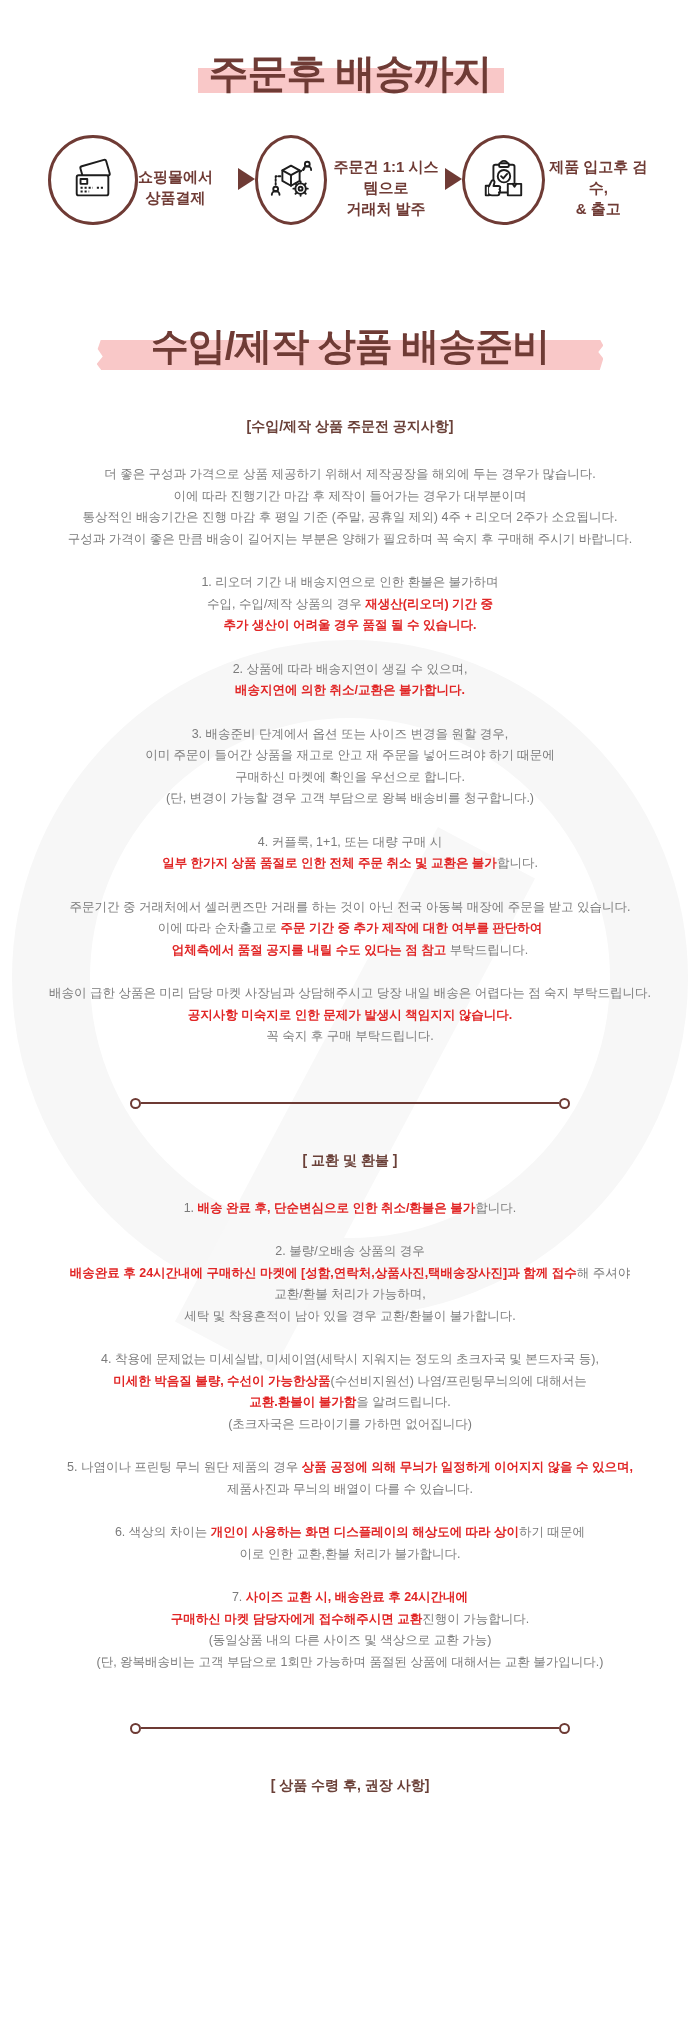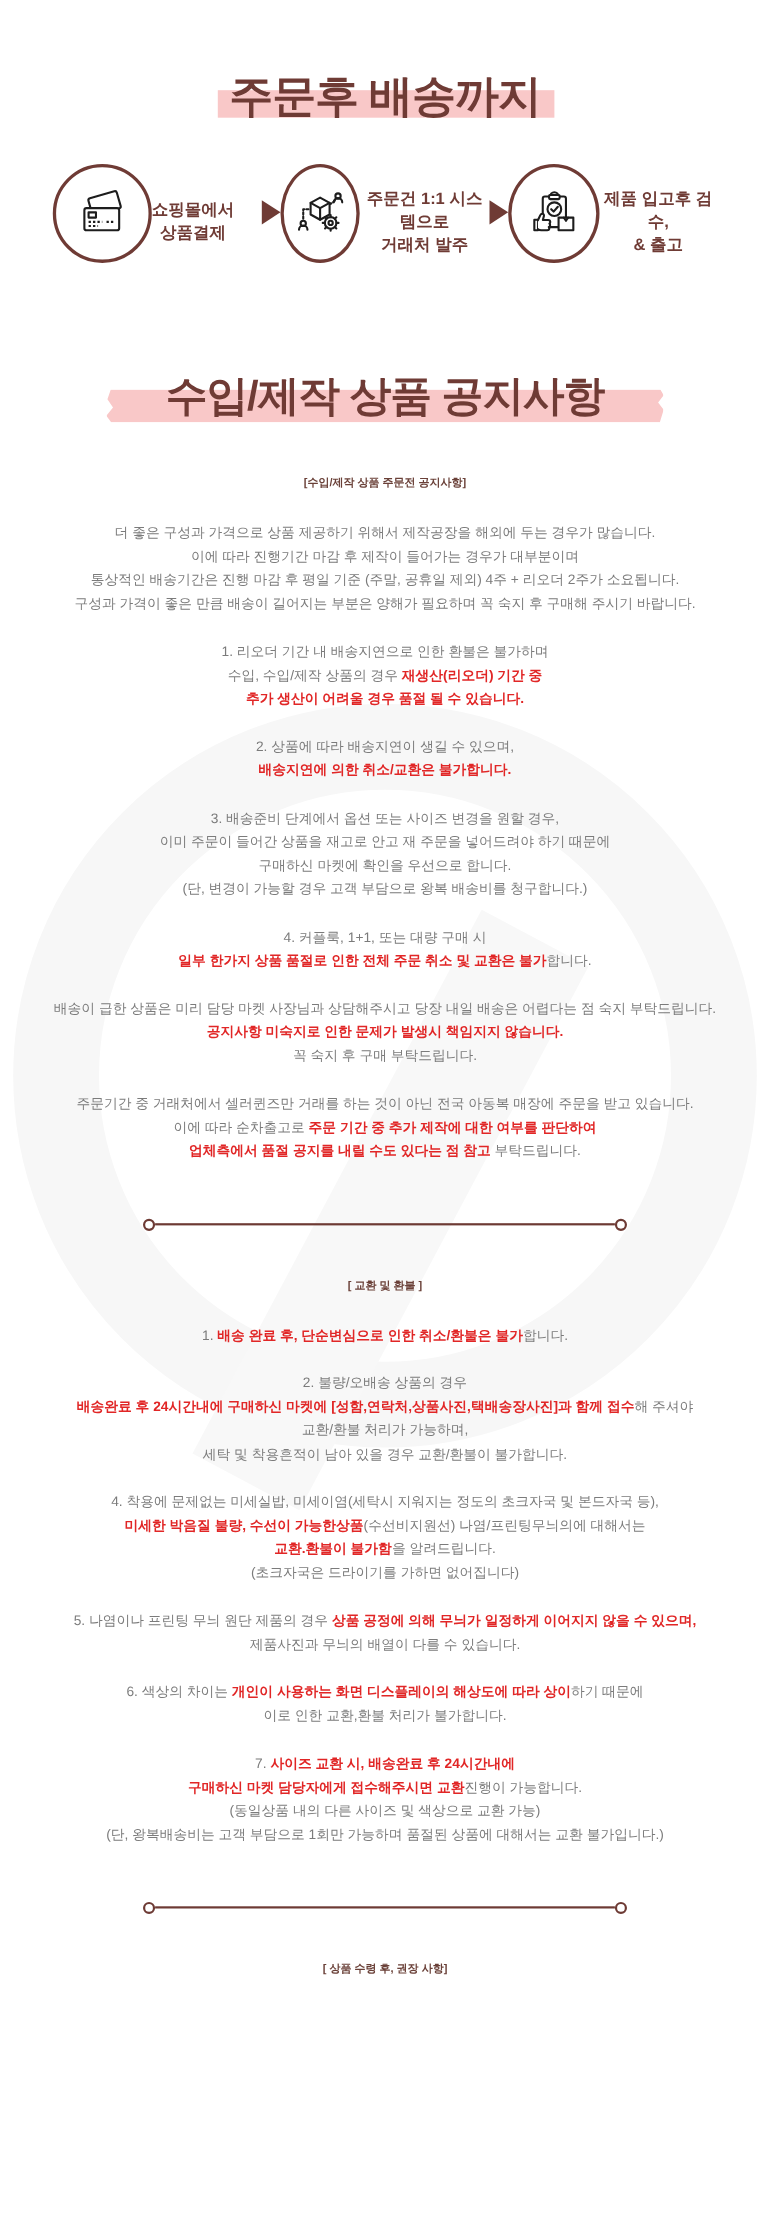--- a/index.html
+++ b/index.html
@@ -15,42 +15,42 @@
   
   .watermark{position:absolute;top:640px;left:50%;transform:translateX(-50%);
     width:520px;height:520px;border:78px solid #f7f7f7;border-radius:50%;z-index:0;}
   .watermark-band{position:absolute;top:820px;left:300px;width:110px;height:560px;
     background:#f8f8f8;transform:rotate(28deg);z-index:0;}
 
   .content{position:relative;z-index:1;}
 
   
   .big-title{margin:0;text-align:center;font-weight:800;color:var(--brown);letter-spacing:-1px;}
-  .t1{padding-top:60px;font-size:40px;}
+  .t1{padding-top:46px;font-size:40px;}
   .t2{margin-top:96px;font-size:38px;}
   .hl{position:relative;display:inline-block;z-index:0;padding:0 4px;}
   .hl::before{content:"";position:absolute;z-index:-1;background:var(--pink);}
   .hl-small::before{left:-6px;right:-8px;top:22px;height:25px;}
   .hl-tape::before{left:-50px;right:-50px;top:19px;height:30px;
     clip-path:polygon(0.8% 0%,99.4% 0%,100% 18%,99% 40%,100% 62%,99.3% 100%,0.9% 100%,0% 80%,1.2% 55%,0.2% 30%);}
 
   
   .steps{display:flex;justify-content:center;align-items:flex-start;margin-top:34px;}
   .step{width:190px;display:flex;flex-direction:row;align-items:center;}
   .step-circle{width:84px;height:84px;border:3px solid var(--brown);border-radius:50%;
     background:#fff;display:flex;align-items:center;justify-content:center;}
   .step-label{margin-top:14px;color:var(--brown);font-weight:700;font-size:15px;
     line-height:1.4;text-align:center;}
   .arrow{margin-top:33px;width:0;height:0;border-left:17px solid var(--brown);
     border-top:11px solid transparent;border-bottom:11px solid transparent;}
 
   
   .sections{margin-top:46px;}
   .section-heading{margin:0 0 28px;text-align:center;color:#6a4038;
-    font-size:10px;font-weight:700;}
+    font-size:14px;font-weight:700;}
   .block{margin:12px 0 22px;text-align:center;color:var(--gray);
     font-size:12.5px;line-height:1.72;}
   .block .red{color:var(--red);font-weight:700;}
   .divider{position:relative;width:418px;height:2px;background:#6d3a34;margin:54px auto 48px;}
   .divider::before,.divider::after{content:"";position:absolute;top:-4px;width:7px;height:7px;
     background:#fff;border:2px solid #6d3a34;border-radius:50%;}
   .divider::before{left:-11px;}
   .divider::after{right:-11px;}
 </style>
 </head>
@@ -108,32 +108,32 @@
               <rect x="29" y="28" width="14" height="12" fill="#fff"></rect>
               <path d="M34 28 l2 3 2-3"></path>
               <path d="M6 30 h3.5 v10 H6 z" fill="#fff"></path>
               <path d="M9.5 39 c.8.8 1.9 1 3.1 1 h5.6 c1.2 0 2-.8 2-1.8 0-.5-.2-.9-.5-1.2 .8-.3 1.3-1 1.3-1.8 0-.6-.3-1.2-.7-1.5 .5-.4 .8-1 .8-1.6 0-1.1-.9-1.9-2-1.9 h-5 l1-3.7 c.3-1.1-.5-2.2-1.6-2.2-.7 0-1.4.4-1.7 1.1 l-2.4 5.1" fill="#fff"></path>
             </svg>
           </div>
           <div class="step-label">제품 입고후 검수,<br>&amp; 출고</div>
         </div>
       </div>
 
-    <h2 class="big-title t2"><span class="hl hl-tape">수입/제작 상품 공지사항</span></h2>
+    <h2 class="big-title t2"><span class="hl hl-tape">수입/제작 상품 배송준비</span></h2>
 
     <main class="sections">
         <section>
           <h3 class="section-heading">[수입/제작 상품 주문전 공지사항]</h3>
           <p class="block"><span class="gray">더 좋은 구성과 가격으로 상품 제공하기 위해서 제작공장을 해외에 두는 경우가 많습니다.</span><br><span class="gray">이에 따라 진행기간 마감 후 제작이 들어가는 경우가 대부분이며</span><br><span class="gray">통상적인 배송기간은 진행 마감 후 평일 기준 (주말, 공휴일 제외) 4주 + 리오더 2주가 소요됩니다.</span><br><span class="gray">구성과 가격이 좋은 만큼 배송이 길어지는 부분은 양해가 필요하며 꼭 숙지 후 구매해 주시기 바랍니다.</span></p>
           <p class="block"><span class="gray">1. 리오더 기간 내 배송지연으로 인한 환불은 불가하며</span><br><span class="gray">수입, 수입/제작 상품의 경우 </span><span class="red">재생산(리오더) 기간 중</span><br><span class="red">추가 생산이 어려울 경우 품절 될 수 있습니다.</span></p>
           <p class="block"><span class="gray">2. 상품에 따라 배송지연이 생길 수 있으며,</span><br><span class="red">배송지연에 의한 취소/교환은 불가합니다.</span></p>
           <p class="block"><span class="gray">3. 배송준비 단계에서 옵션 또는 사이즈 변경을 원할 경우,</span><br><span class="gray">이미 주문이 들어간 상품을 재고로 안고 재 주문을 넣어드려야 하기 때문에</span><br><span class="gray">구매하신 마켓에 확인을 우선으로 합니다.</span><br><span class="gray">(단, 변경이 가능할 경우 고객 부담으로 왕복 배송비를 청구합니다.)</span></p>
           <p class="block"><span class="gray">4. 커플룩, 1+1, 또는 대량 구매 시</span><br><span class="red">일부 한가지 상품 품절로 인한 전체 주문 취소 및 교환은 불가</span><span class="gray">합니다.</span></p>
+          <p class="block"><span class="gray">주문기간 중 거래처에서 셀러퀸즈만 거래를 하는 것이 아닌 전국 아동복 매장에 주문을 받고 있습니다.</span><br><span class="gray">이에 따라 순차출고로 </span><span class="red">주문 기간 중 추가 제작에 대한 여부를 판단하여</span><br><span class="red">업체측에서 품절 공지를 내릴 수도 있다는 점 참고</span><span class="gray"> 부탁드립니다.</span></p>
           <p class="block"><span class="gray">배송이 급한 상품은 미리 담당 마켓 사장님과 상담해주시고 당장 내일 배송은 어렵다는 점 숙지 부탁드립니다.</span><br><span class="red">공지사항 미숙지로 인한 문제가 발생시 책임지지 않습니다.</span><br><span class="gray">꼭 숙지 후 구매 부탁드립니다.</span></p>
-          <p class="block"><span class="gray">주문기간 중 거래처에서 셀러퀸즈만 거래를 하는 것이 아닌 전국 아동복 매장에 주문을 받고 있습니다.</span><br><span class="gray">이에 따라 순차출고로 </span><span class="red">주문 기간 중 추가 제작에 대한 여부를 판단하여</span><br><span class="red">업체측에서 품절 공지를 내릴 수도 있다는 점 참고</span><span class="gray"> 부탁드립니다.</span></p>
         </section>
         <div class="divider"></div>
         <section>
           <h3 class="section-heading">[ 교환 및 환불 ]</h3>
           <p class="block"><span class="gray">1. </span><span class="red">배송 완료 후, 단순변심으로 인한 취소/환불은 불가</span><span class="gray">합니다.</span></p>
           <p class="block"><span class="gray">2. 불량/오배송 상품의 경우</span><br><span class="red">배송완료 후 24시간내에 구매하신 마켓에 [성함,연락처,상품사진,택배송장사진]과 함께 접수</span><span class="gray">해 주셔야</span><br><span class="gray">교환/환불 처리가 가능하며,</span><br><span class="gray">세탁 및 착용흔적이 남아 있을 경우 교환/환불이 불가합니다.</span></p>
           <p class="block"><span class="gray">4. 착용에 문제없는 미세실밥, 미세이염(세탁시 지워지는 정도의 초크자국 및 본드자국 등),</span><br><span class="red">미세한 박음질 불량, 수선이 가능한상품</span><span class="gray">(수선비지원선) 나염/프린팅무늬의에 대해서는</span><br><span class="red">교환.환불이 불가함</span><span class="gray">을 알려드립니다.</span><br><span class="gray">(초크자국은 드라이기를 가하면 없어집니다)</span></p>
           <p class="block"><span class="gray">5. 나염이나 프린팅 무늬 원단 제품의 경우 </span><span class="red">상품 공정에 의해 무늬가 일정하게 이어지지 않을 수 있으며,</span><br><span class="gray">제품사진과 무늬의 배열이 다를 수 있습니다.</span></p>
           <p class="block"><span class="gray">6. 색상의 차이는 </span><span class="red">개인이 사용하는 화면 디스플레이의 해상도에 따라 상이</span><span class="gray">하기 때문에</span><br><span class="gray">이로 인한 교환,환불 처리가 불가합니다.</span></p>
           <p class="block"><span class="gray">7. </span><span class="red">사이즈 교환 시, 배송완료 후 24시간내에</span><br><span class="red">구매하신 마켓 담당자에게 접수해주시면 교환</span><span class="gray">진행이 가능합니다.</span><br><span class="gray">(동일상품 내의 다른 사이즈 및 색상으로 교환 가능)</span><br><span class="gray">(단, 왕복배송비는 고객 부담으로 1회만 가능하며 품절된 상품에 대해서는 교환 불가입니다.)</span></p>

